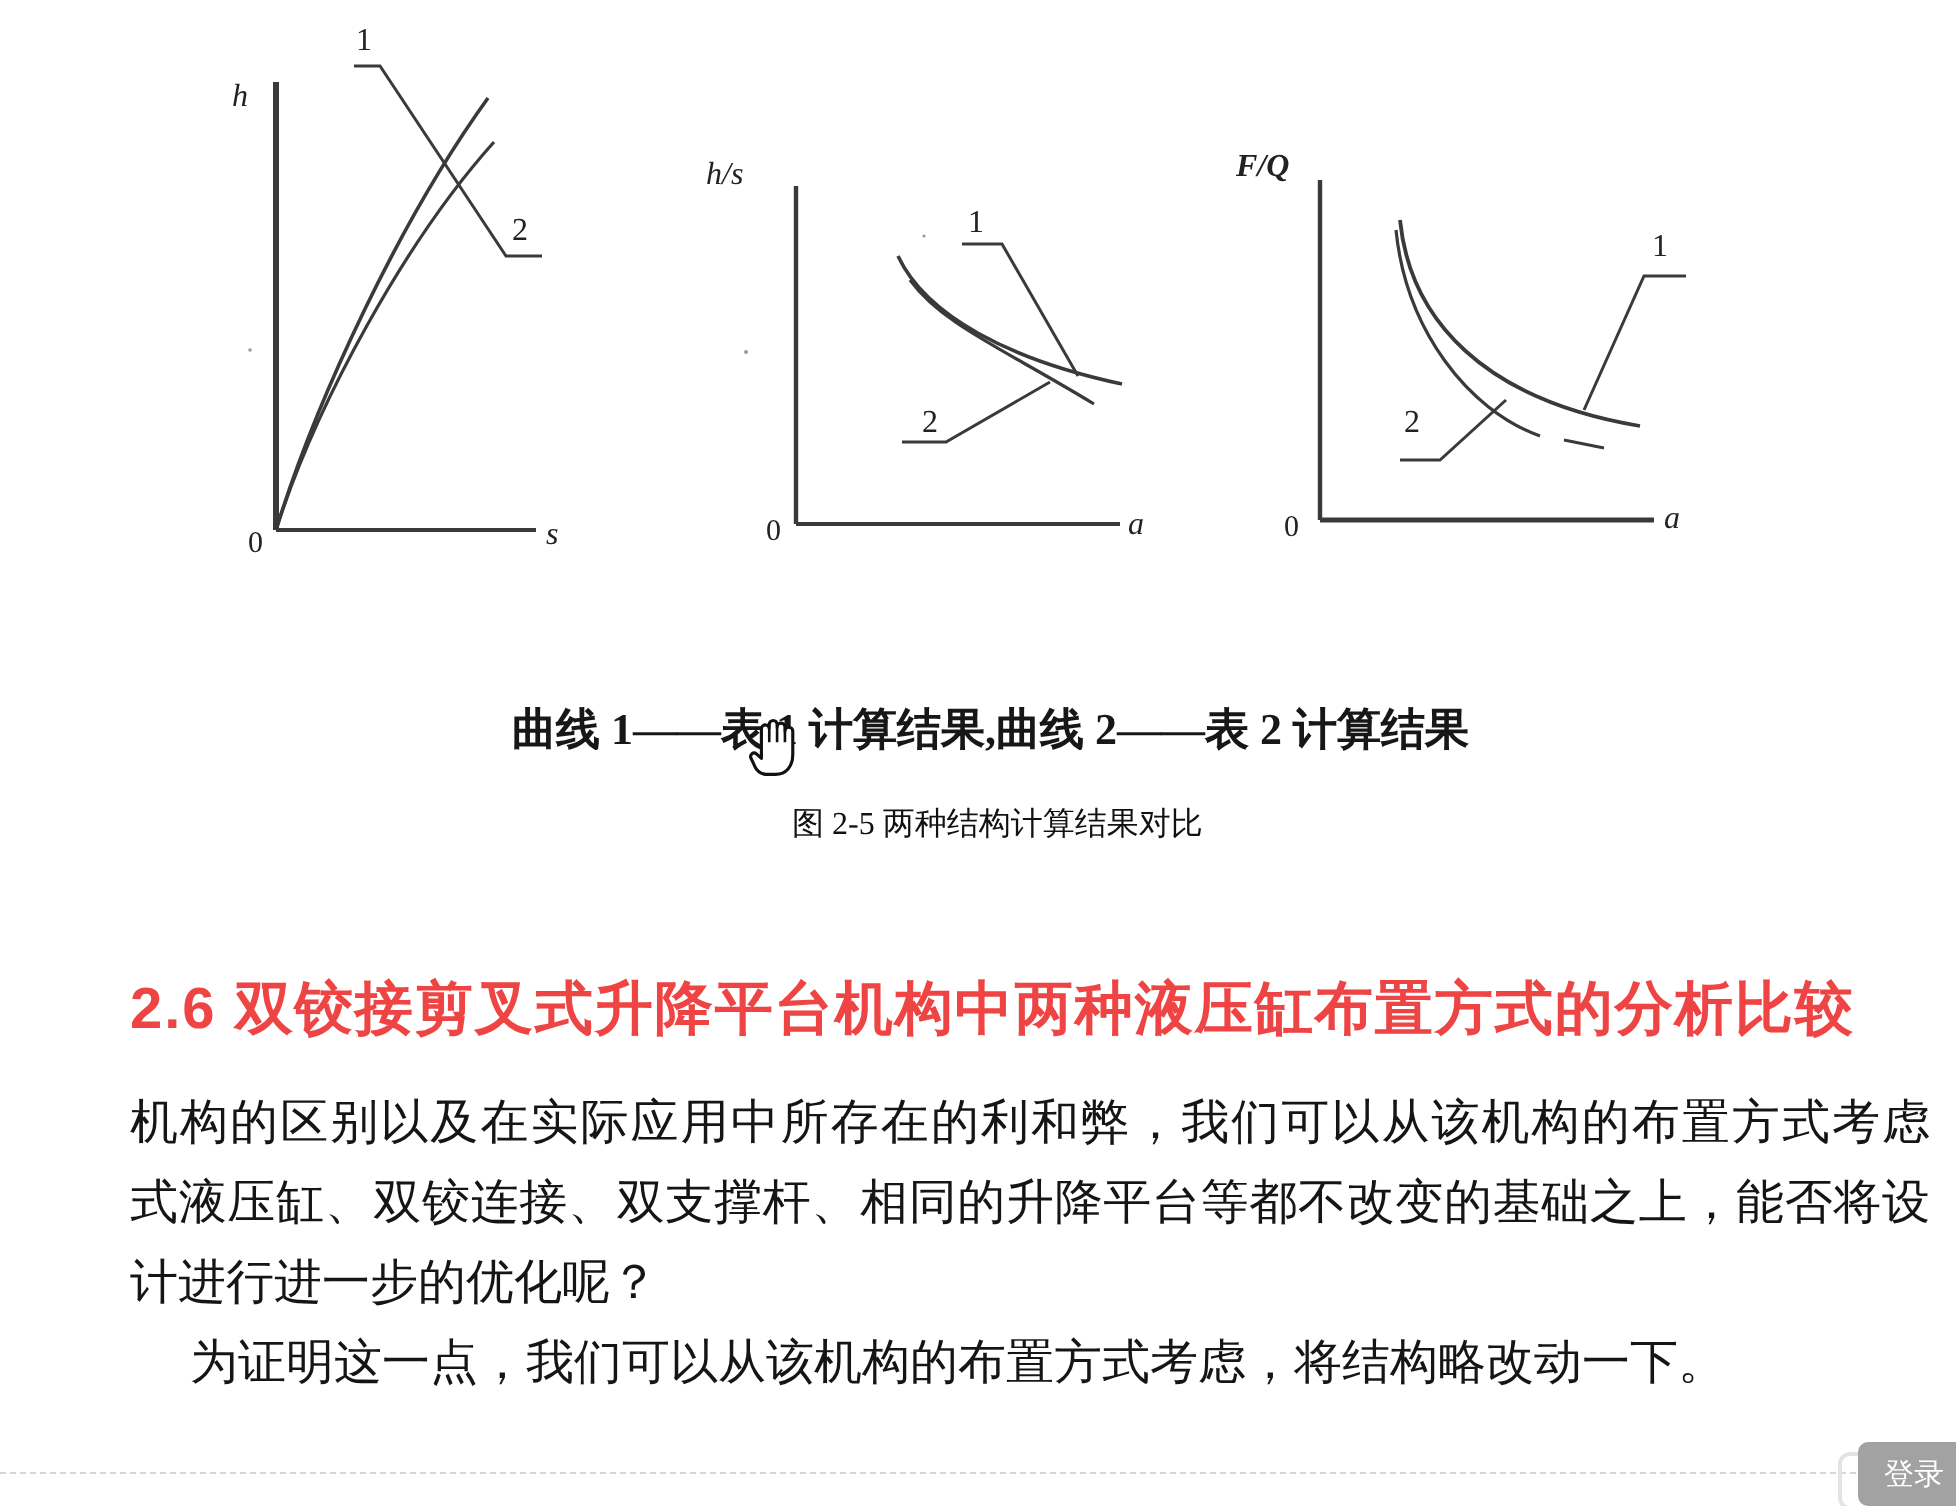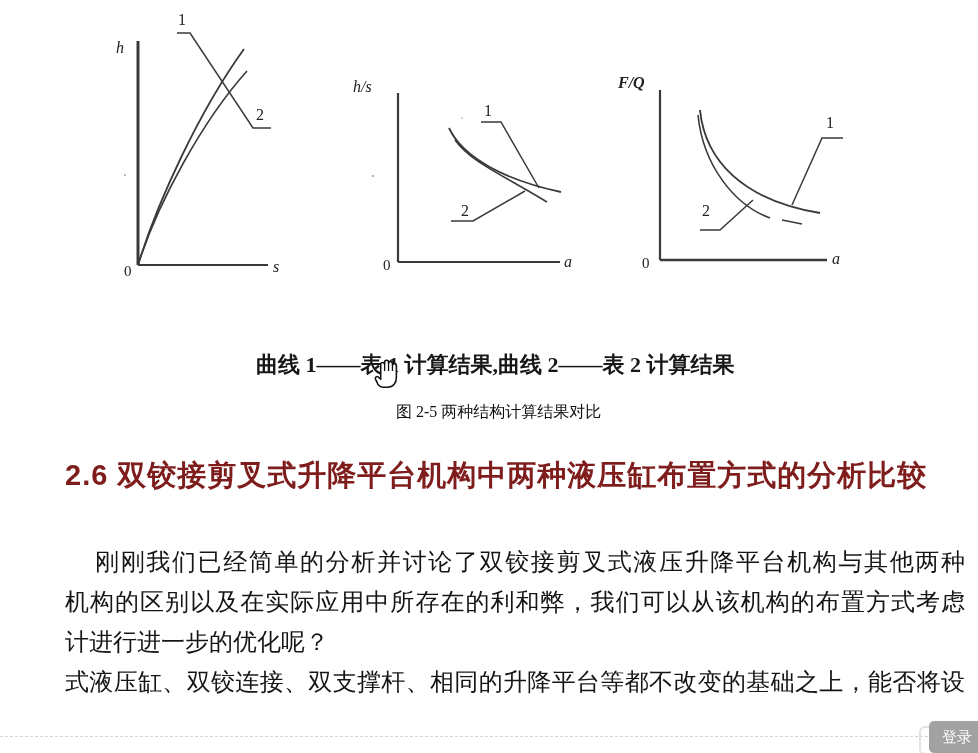--- a/index.html
+++ b/index.html
@@ -19,23 +19,23 @@
   .legend-line{
     position:absolute;left:256px;top:350px;width:430px;
     font-size:22px;font-weight:bold;color:#171717;letter-spacing:0px;white-space:nowrap;
   }
   
   .fig-caption{
     position:absolute;left:396px;top:402px;font-size:16px;color:#111;white-space:nowrap;
   }
   
   .sec-heading{
-    position:absolute;left:65px;top:456px;width:860px;margin:0;
+    position:absolute;left:65px;top:485px;width:860px;margin:0;
     font-family:"Liberation Sans","DejaVu Sans",sans-serif;
-    font-size:29px;font-weight:bold;color:#7f1d1d;letter-spacing:1px;white-space:nowrap;text-align:right;
+    font-size:29px;font-weight:bold;color:#ef4444;letter-spacing:1px;white-space:nowrap;text-align:right;
   }
   
   .body-text{
     position:absolute;left:65px;top:542px;width:900px;
     font-size:24px;line-height:40px;color:#151515;
   }
   .bline{text-align:justify;text-align-last:justify;}
   .bline.short{text-align-last:left;}
   .bline.indent{text-indent:30px;}
   
@@ -112,24 +112,24 @@
   <svg class="hand-cursor" width="27" height="34" viewBox="0 0 20 26">
     <path d="M6.4 24.6 c-1.7-.2-3-1-3.8-2.4 L.9 18.6 c-.8-1.4.8-2.8 2-1.8 l1.9 1.7 V7.2 a1.5 1.5 0 0 1 3 0 v-1.7 a1.5 1.5 0 0 1 3 0 v1 a1.5 1.5 0 0 1 3 0 v1.6 a1.5 1.5 0 0 1 3 0 V17 c0 4.6-2.6 7.6-6.6 7.6 Z" fill="#ffffff" stroke="#111111" stroke-width="1.2" stroke-linejoin="round"></path>
     <path d="M7.8 12.3 V7.6 M10.8 12.3 V6.6 M13.8 12.3 V8.3" fill="none" stroke="#111111" stroke-width="1"></path>
   </svg>
 
   <div class="fig-caption">图 2-5 两种结构计算结果对比</div>
 
   <h2 class="sec-heading">2.6 双铰接剪叉式升降平台机构中两种液压缸布置方式的分析比较</h2>
 
   <div class="body-text">
-    <div class="bline indent">刚刚我们已经简单的分析并讨论了双铰接剪叉式液压升降平台机构与其他两种</div>
     <div class="bline">机构的区别以及在实际应用中所存在的利和弊，我们可以从该机构的布置方式考虑</div>
+    <div class="bline">式液压缸、双铰连接、双支撑杆、相同的升降平台等都不改变的基础之上，能否将设</div>
     <div class="bline short">计进行进一步的优化呢？</div>
-    <div class="bline">式液压缸、双铰连接、双支撑杆、相同的升降平台等都不改变的基础之上，能否将设</div>
+    <div class="bline short indent">为证明这一点，我们可以从该机构的布置方式考虑，将结构略改动一下。</div>
   </div>
 
   <div class="page-break"></div>
   <div class="ghost-edge"></div>
   <button class="login-btn">
     <span>登录</span>
   </button>
 
 </div>
 

